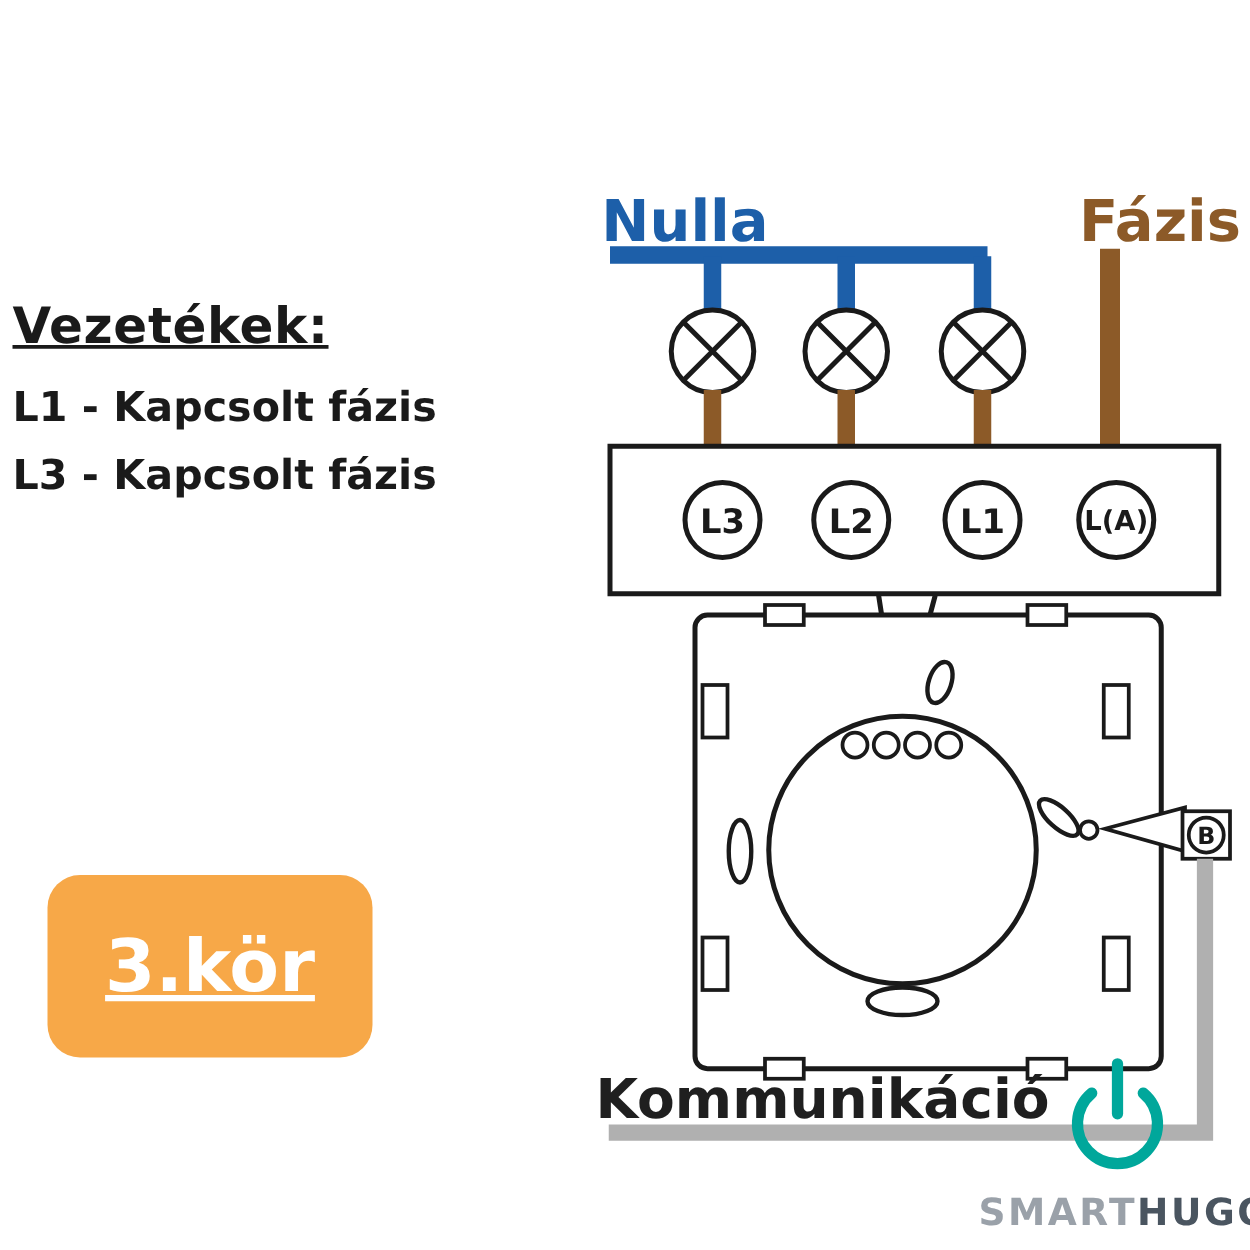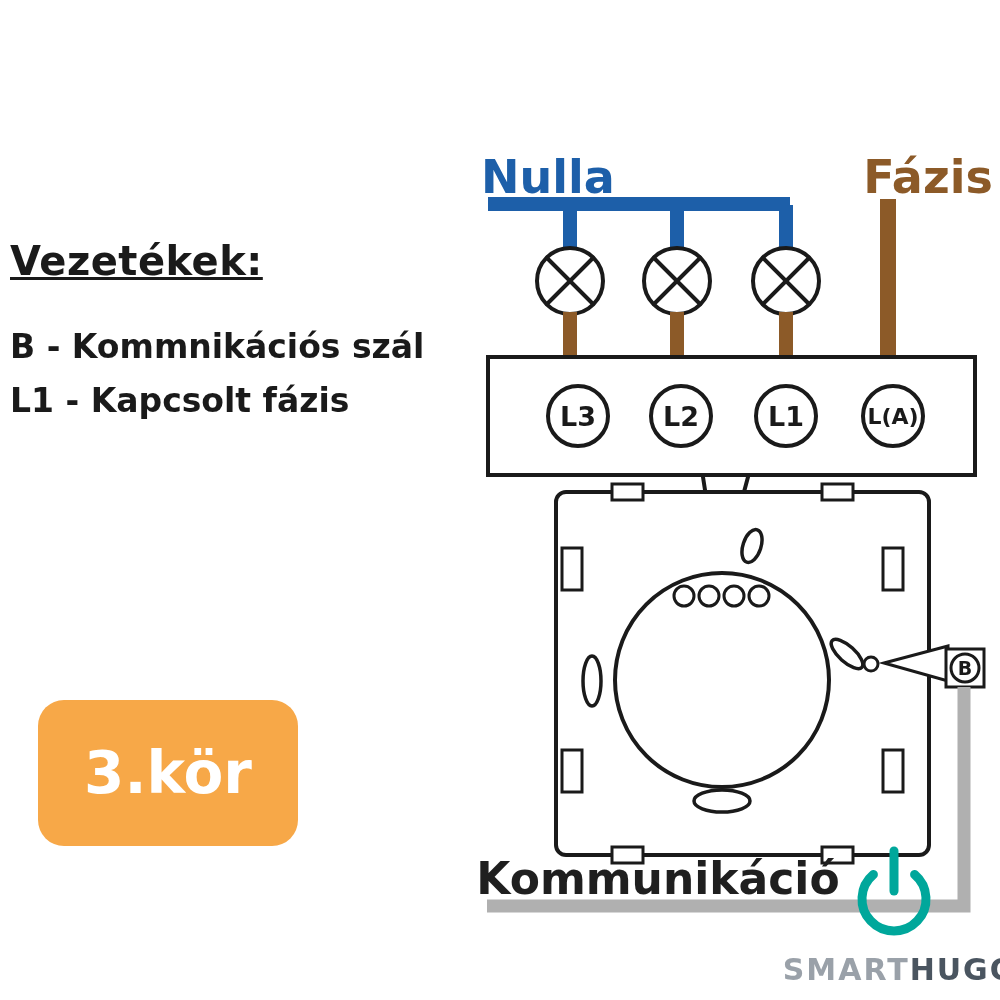--- a/index.html
+++ b/index.html
@@ -10,30 +10,30 @@
   svg.diagram { position:absolute; left:0; top:0; }
   svg text { font-family:"DejaVu Sans", sans-serif; }
 
   
   .legend {
     position:absolute; left:10px; top:238px; width:425px;
     color:#1a1a1a; font-weight:bold;
   }
   .legend-title {
     font-size:40px; text-decoration:underline; text-decoration-thickness:3px;
-    margin-bottom:36px; letter-spacing:0.5px;
+    margin-bottom:15px; letter-spacing:0.5px;
   }
   .legend-item { font-size:33px; line-height:54px; }
 
   
   .badge {
     position:absolute; left:38px; top:700px; width:260px; height:146px;
     background:#F7A848; border-radius:26px; color:#ffffff;
     font-size:58px; font-weight:bold;
-    display:flex; align-items:center; justify-content:center;
+    display:flex; align-items:center; justify-content:center;text-decoration:underline;
   }
 
   
   .box   { fill:#ffffff; stroke:#1a1a1a; stroke-width:4; }
   .thin  { stroke-width:3; }
   .lampx { stroke:#1a1a1a; stroke-width:4; stroke-linecap:round; }
   .vline { stroke:#1a1a1a; stroke-width:4; fill:none; stroke-linecap:round; }
   .blob  { fill:#ffffff; stroke:#1a1a1a; stroke-width:3.5; }
   .wire-label     { font-weight:bold; font-size:46px; text-anchor:middle; }
   .nulla-fill     { fill:#1D5FA9; }
@@ -48,22 +48,22 @@
   .logo-smart { fill:#9AA1A9; }
   .logo-hugo  { fill:#4A5560; }
 </style>
 </head>
 <body>
 
 <div class="page">
 
   <div class="legend">
     <div class="legend-title">Vezetékek:</div>
-    <div class="legend-item">B - Kommnikációs szál</div>
     <div class="legend-item">L1 - Kapcsolt fázis</div>
+    <div class="legend-item">L3 - Kapcsolt fázis</div>
   </div>
 
   <div class="badge">3.kör</div>
 
   <svg class="diagram" width="1000" height="1000" viewBox="0 0 1000 1000">
 
     <text x="548" y="193" class="wire-label nulla-fill">Nulla</text>
     <text x="928" y="193" class="wire-label fazis-fill">Fázis</text>
 
     <rect x="488" y="197" width="302" height="14" fill="#1D5FA9"></rect>

